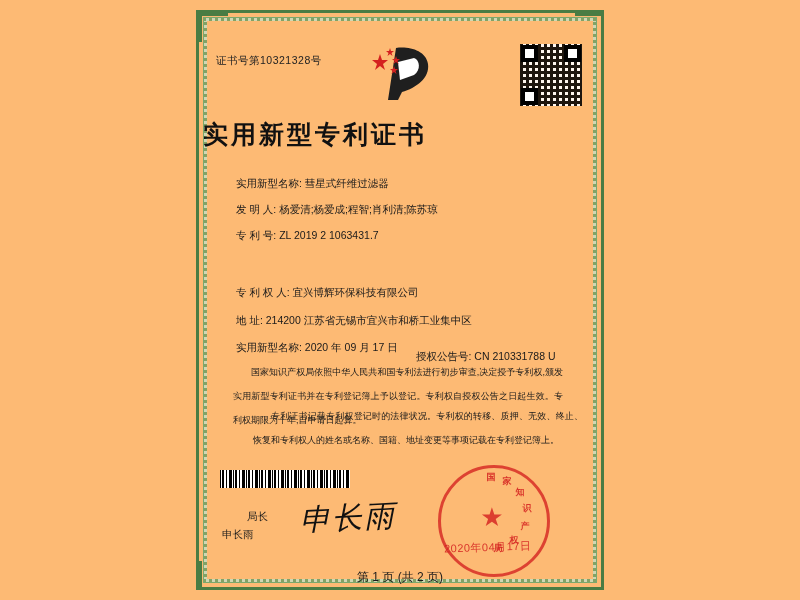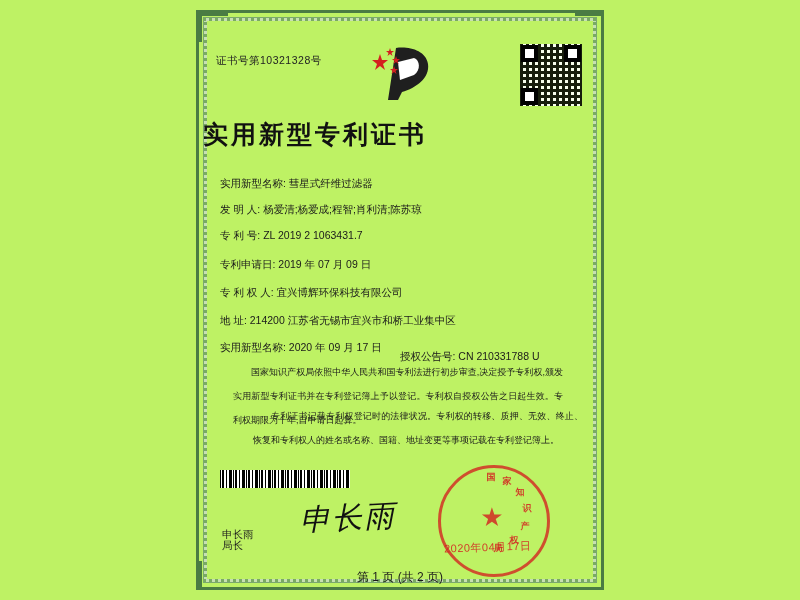--- a/index.html
+++ b/index.html
@@ -8,21 +8,21 @@
     width: 800px;
     height: 600px;
     background: #ffffff;
     font-family: "Liberation Sans", sans-serif;
   }
 
   #cert-page {
     position: relative;
     width: 800px;
     height: 600px;
-    background: #bef264;
+    background: #fdba74;
     overflow: hidden;
   }
 
   
   .border-outer {
     position: absolute;
     left: 196px;
     top: 10px;
     width: 408px;
     height: 580px;
@@ -121,20 +121,21 @@
     letter-spacing: 3px;
     color: #111;
   }
 
   
   .field {
     position: absolute;
     font-size: 10.5px;
     color: #1a1a1a;
     white-space: nowrap;
+    margin-left: 16px;
   }
   .field .lbl {
     display: inline-block;
     color: #1a1a1a;
   }
   .field .val {
     display: inline-block;
     color: #1a1a1a;
   }
   .f-name   { left: 220px; top: 177px; }
@@ -172,21 +173,21 @@
       #000 6px 7px, #fff 7px 9px, #000 9px 12px, #fff 12px 13px);
   }
 
   
   .sig-label {
     position: absolute;
     left: 222px;
     font-size: 10.5px;
     color: #1a1a1a;
   }
-  .sig-l1 { top: 539px; }
+  .sig-l1 { top: 510px; margin-left: 25px; }
   .sig-l2 { top: 528px; }
   .sig-hand {
     position: absolute;
     left: 300px;
     top: 498px;
     font-family: "DejaVu Serif", "Liberation Serif", serif;
     font-size: 30px;
     color: #111;
     font-style: italic;
     letter-spacing: 2px;
@@ -295,24 +296,20 @@
   <div class="field f-inv">
     <span class="lbl">发  明  人:</span>
     <span class="val">杨爱清;杨爱成;程智;肖利清;陈苏琼</span>
   </div>
 
   <div class="field f-patno">
     <span class="lbl">专  利  号:</span>
     <span class="val">ZL 2019 2 1063431.7</span>
   </div>
 
-  <div class="field f-appdate">
-    <span class="lbl">专利申请日:</span>
-    <span class="val">2019 年 07 月 09 日</span>
-  </div>
 
   <div class="field f-owner">
     <span class="lbl">专 利 权 人:</span>
     <span class="val">宜兴博辉环保科技有限公司</span>
   </div>
 
   <div class="field f-addr">
     <span class="lbl">地        址:</span>
     <span class="val">214200 江苏省无锡市宜兴市和桥工业集中区</span>
   </div>

